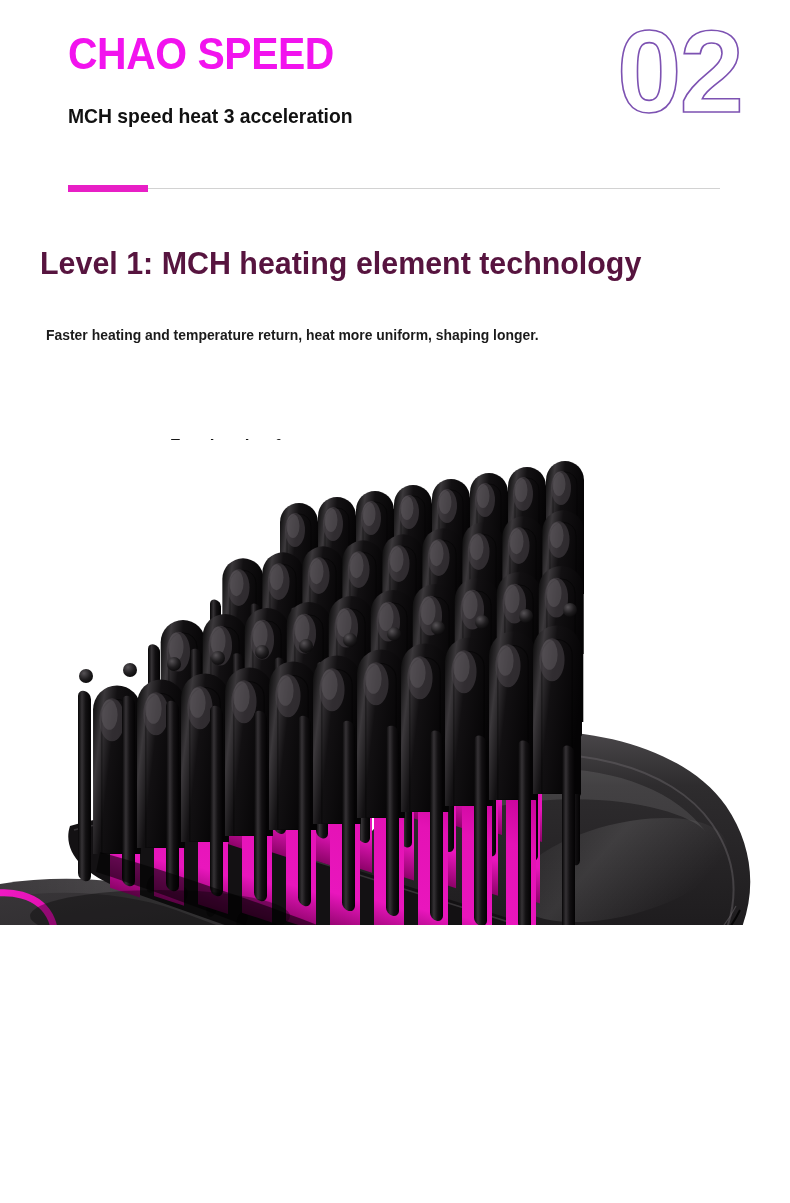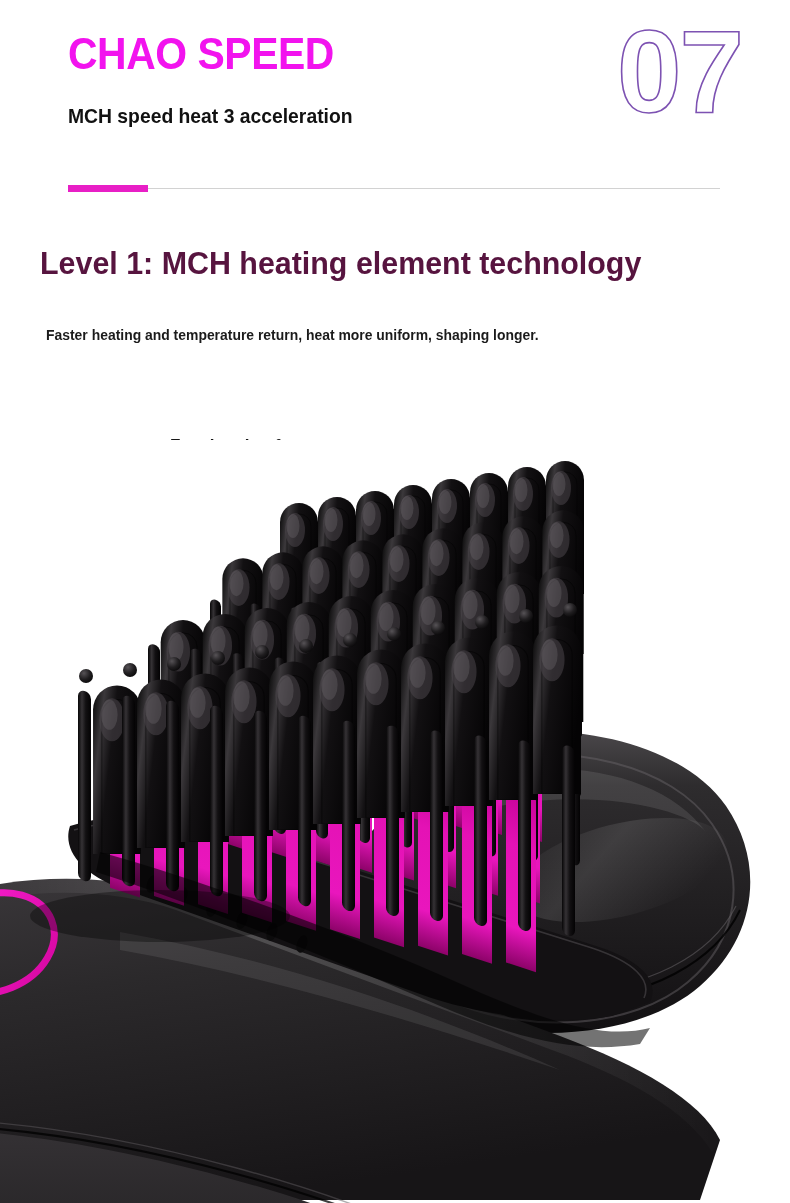--- a/index.html
+++ b/index.html
@@ -9,21 +9,21 @@
     background: #ffffff;
   }
   body {
     font-family: "Liberation Sans", "DejaVu Sans", sans-serif;
     -webkit-font-smoothing: antialiased;
   }
 
   #page {
     position: relative;
     width: 790px;
-    height: 1203px;
+    height: 925px;
     background: #ffffff;
     overflow: hidden;
   }
 
   
   .kicker {
     position: absolute;
     left: 68px;
     top: 32px;
     font-size: 44px;
@@ -182,21 +182,21 @@
 </style>
 </head>
 <body>
 
 <div id="page">
 
   <div class="kicker">CHAO SPEED</div>
 
   <div class="kicker-sub">MCH speed heat 3 acceleration</div>
 
-  <div class="corner-number">07</div>
+  <div class="corner-number">02</div>
 
   <div class="divider">
     <div class="bar-accent"></div>
     <div class="bar-rest"></div>
   </div>
 
   <div class="section-title">Level 1: MCH heating element technology</div>
 
   <div class="section-sub">Faster heating and temperature return, heat more uniform, shaping longer.</div>
 

